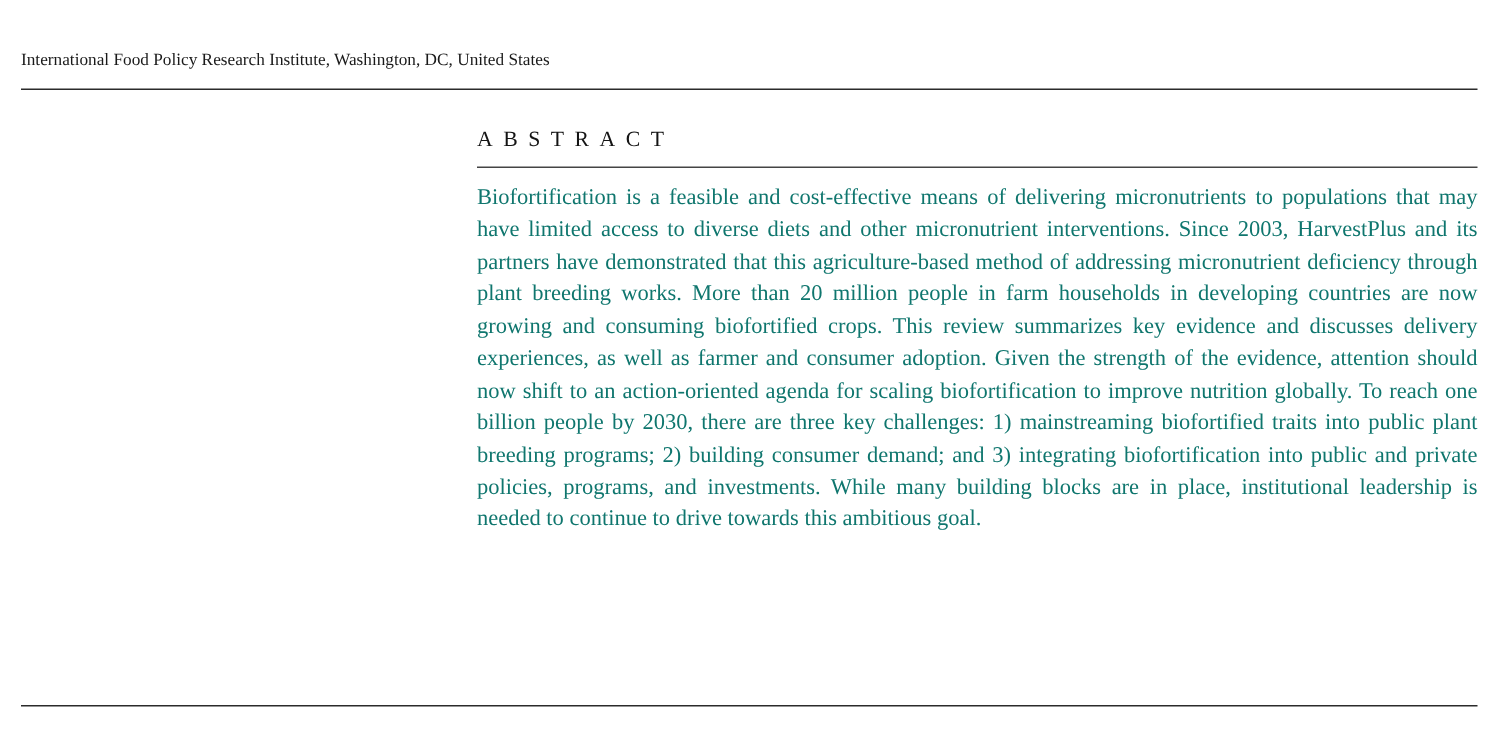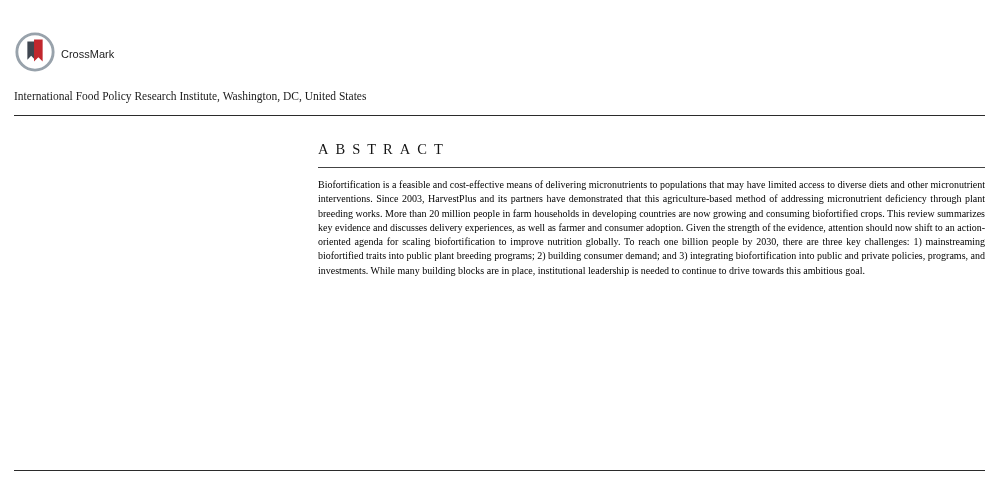--- a/index.html
+++ b/index.html
@@ -75,51 +75,41 @@
     letter-spacing: 7px;
     font-weight: 400;
   }
   .abstract-rule {
     border: 0;
     border-top: 1px solid #444;
     margin: 9px 0 0 0;
   }
   .abstract-body {
     margin-top: 10px;
-    font-size: 10px;
+    font-size: 15px;
     line-height: 1.43;
     text-align: justify;
-    color: #000000;
+    color: #0f766e;
   }
   .rule-bottom {
     position: absolute;
     left: 14px;
     right: 15px;
     top: 462px;
     border: 0;
     border-top: 1.2px solid #2b2b2b;
   }
 </style>
 </head>
 <body>
 
 <div class="page">
 
   <div class="header-row">
 
-    <div class="crossmark">
-      <span>
-        <svg width="42" height="42" viewBox="0 0 44 44" aria-hidden="true">
-          <circle cx="22" cy="22" r="19" fill="#ffffff" stroke="#98a2ab" stroke-width="3"></circle>
-          <path d="M14 11 L22 11 L22 30 L18 26 L14 30 Z" fill="#3f4650"></path>
-          <path d="M21 9 L30 9 L30 32 L25.5 27.5 L21 32 Z" fill="#c1272d"></path>
-        </svg>
-      </span>
-      <span class="crossmark-label">CrossMark</span>
-    </div>
   </div>
 
 
   <div class="affiliation">International Food Policy Research Institute, Washington, DC, United States</div>
 
   <hr class="rule-full">
 
   <div class="abstract-col">
     <div class="abstract-heading">ABSTRACT</div>
     <hr class="abstract-rule">

